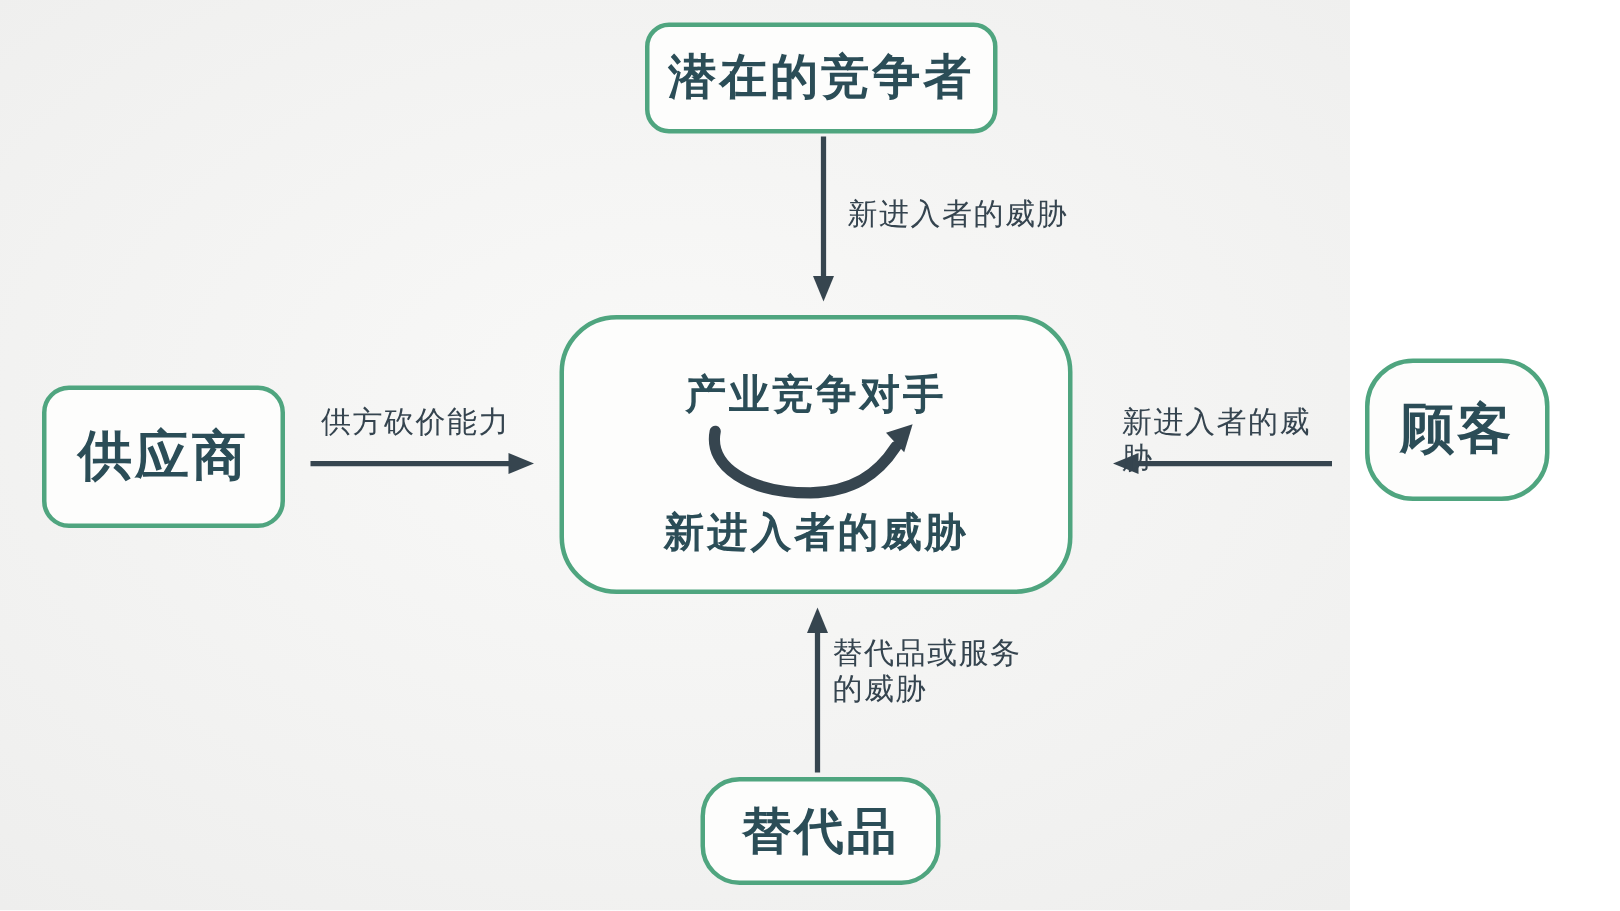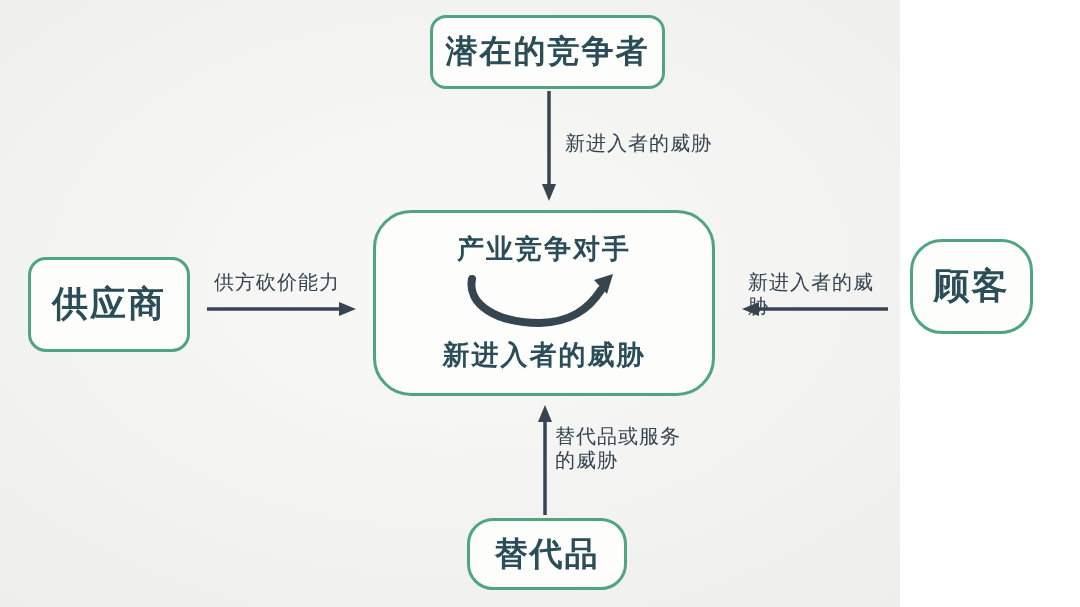--- a/index.html
+++ b/index.html
@@ -27,21 +27,21 @@
     font-weight:bold;
     letter-spacing:2px;
   }
   .node-top{left:430px;top:15px;width:235px;height:74px;border-radius:16px;font-size:32px;}
   .node-left{left:28px;top:257px;width:162px;height:95px;border-radius:18px;font-size:36px;justify-content:center;}
   .node-right{left:910px;top:239px;width:123px;height:95px;border-radius:32px;font-size:36px;}
   .node-bottom{left:467px;top:518px;width:160px;height:72px;border-radius:26px;font-size:33px;}
   .node-center{
     left:373px;top:210px;width:342px;height:186px;border-radius:38px;
     flex-direction:column;justify-content:space-between;
-    padding:18px 10px 20px 10px;
+    padding:32px 10px 20px 10px;
   }
   .center-label{font-size:27px;font-weight:bold;color:var(--node-text);letter-spacing:2px;}
   .swoosh-wrap{width:160px;height:60px;}
   .swoosh-path{stroke:var(--arrow);stroke-width:8;fill:none;stroke-linecap:round;}
   .swoosh-head{fill:var(--arrow);}
   .edges{position:absolute;left:0;top:0;width:1080px;height:607px;pointer-events:none;}
   .arrow-line{stroke:var(--arrow);stroke-width:3.5;fill:none;}
   .arrow-head{fill:var(--arrow);}
   .edge-label{
     position:absolute;

